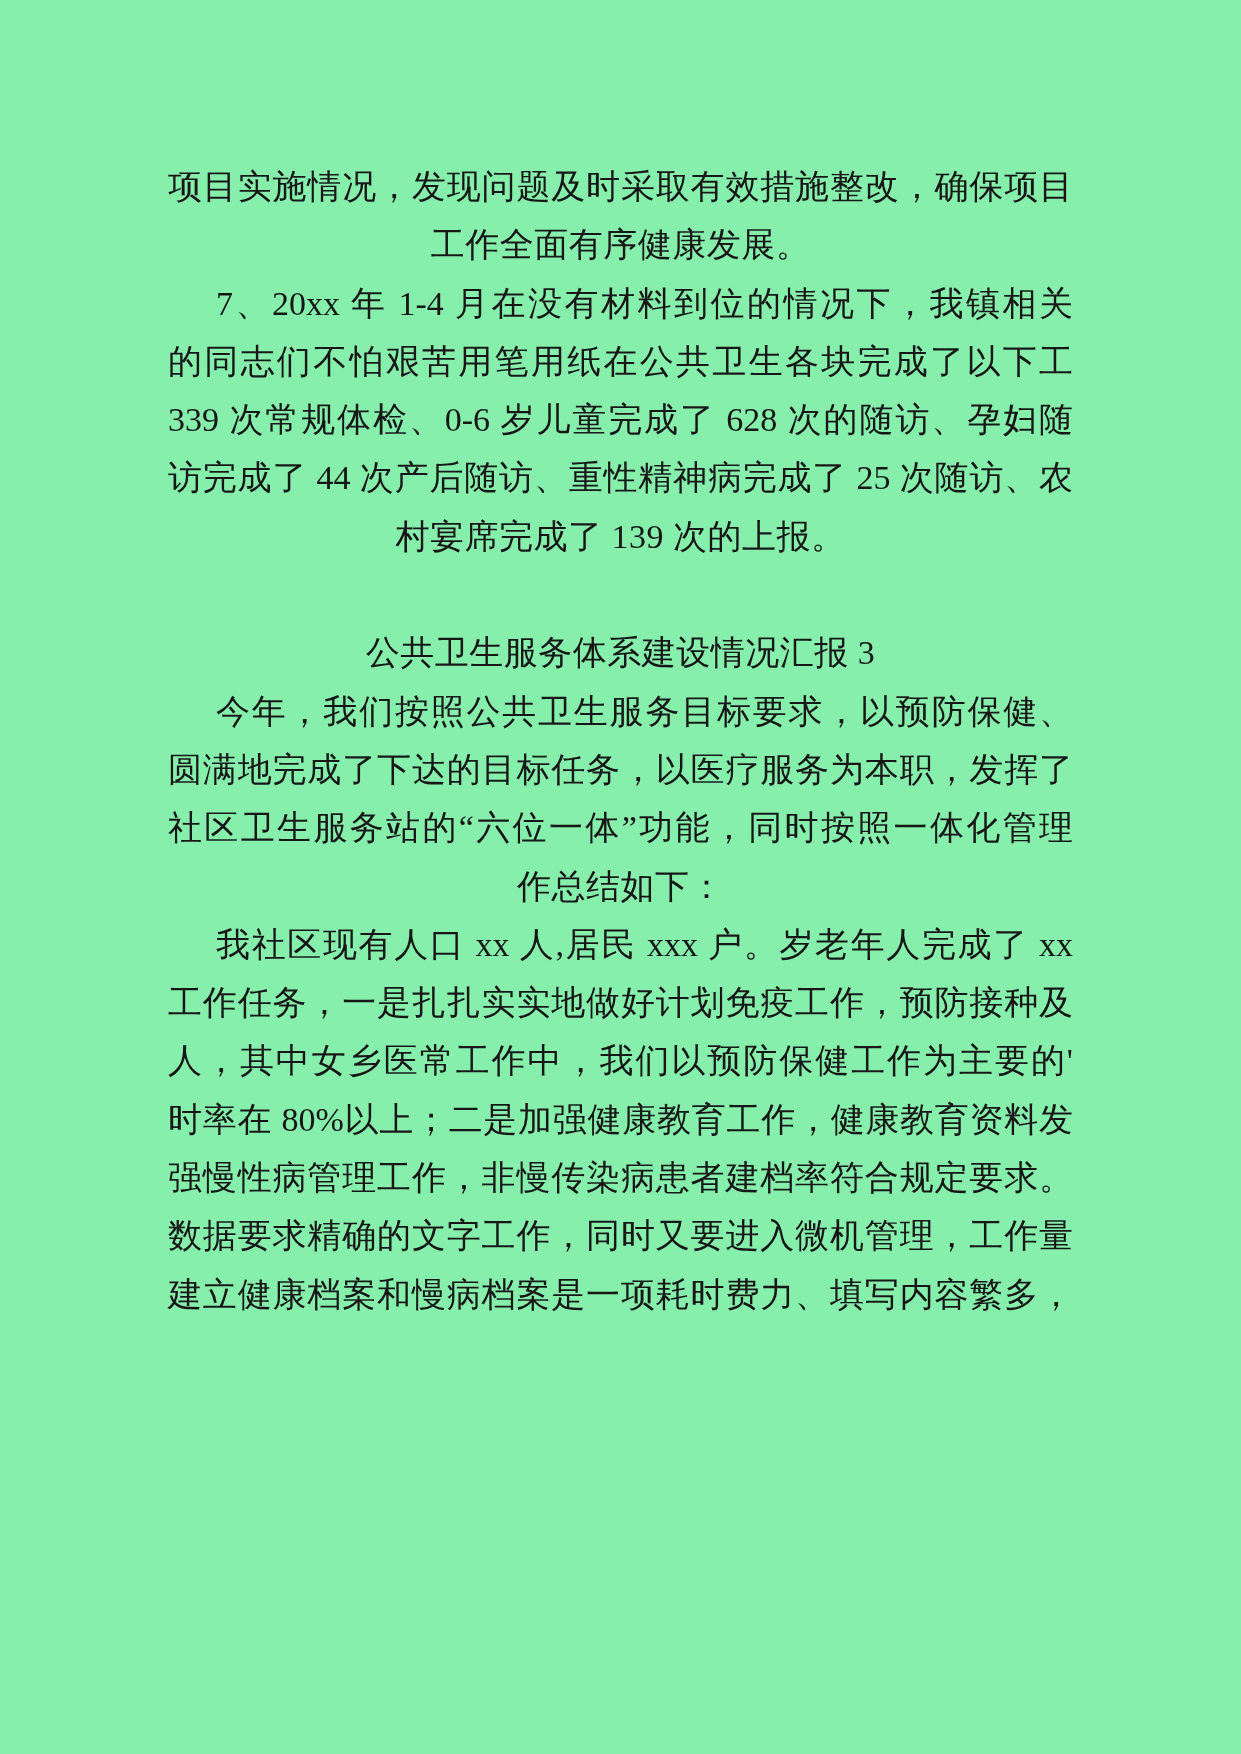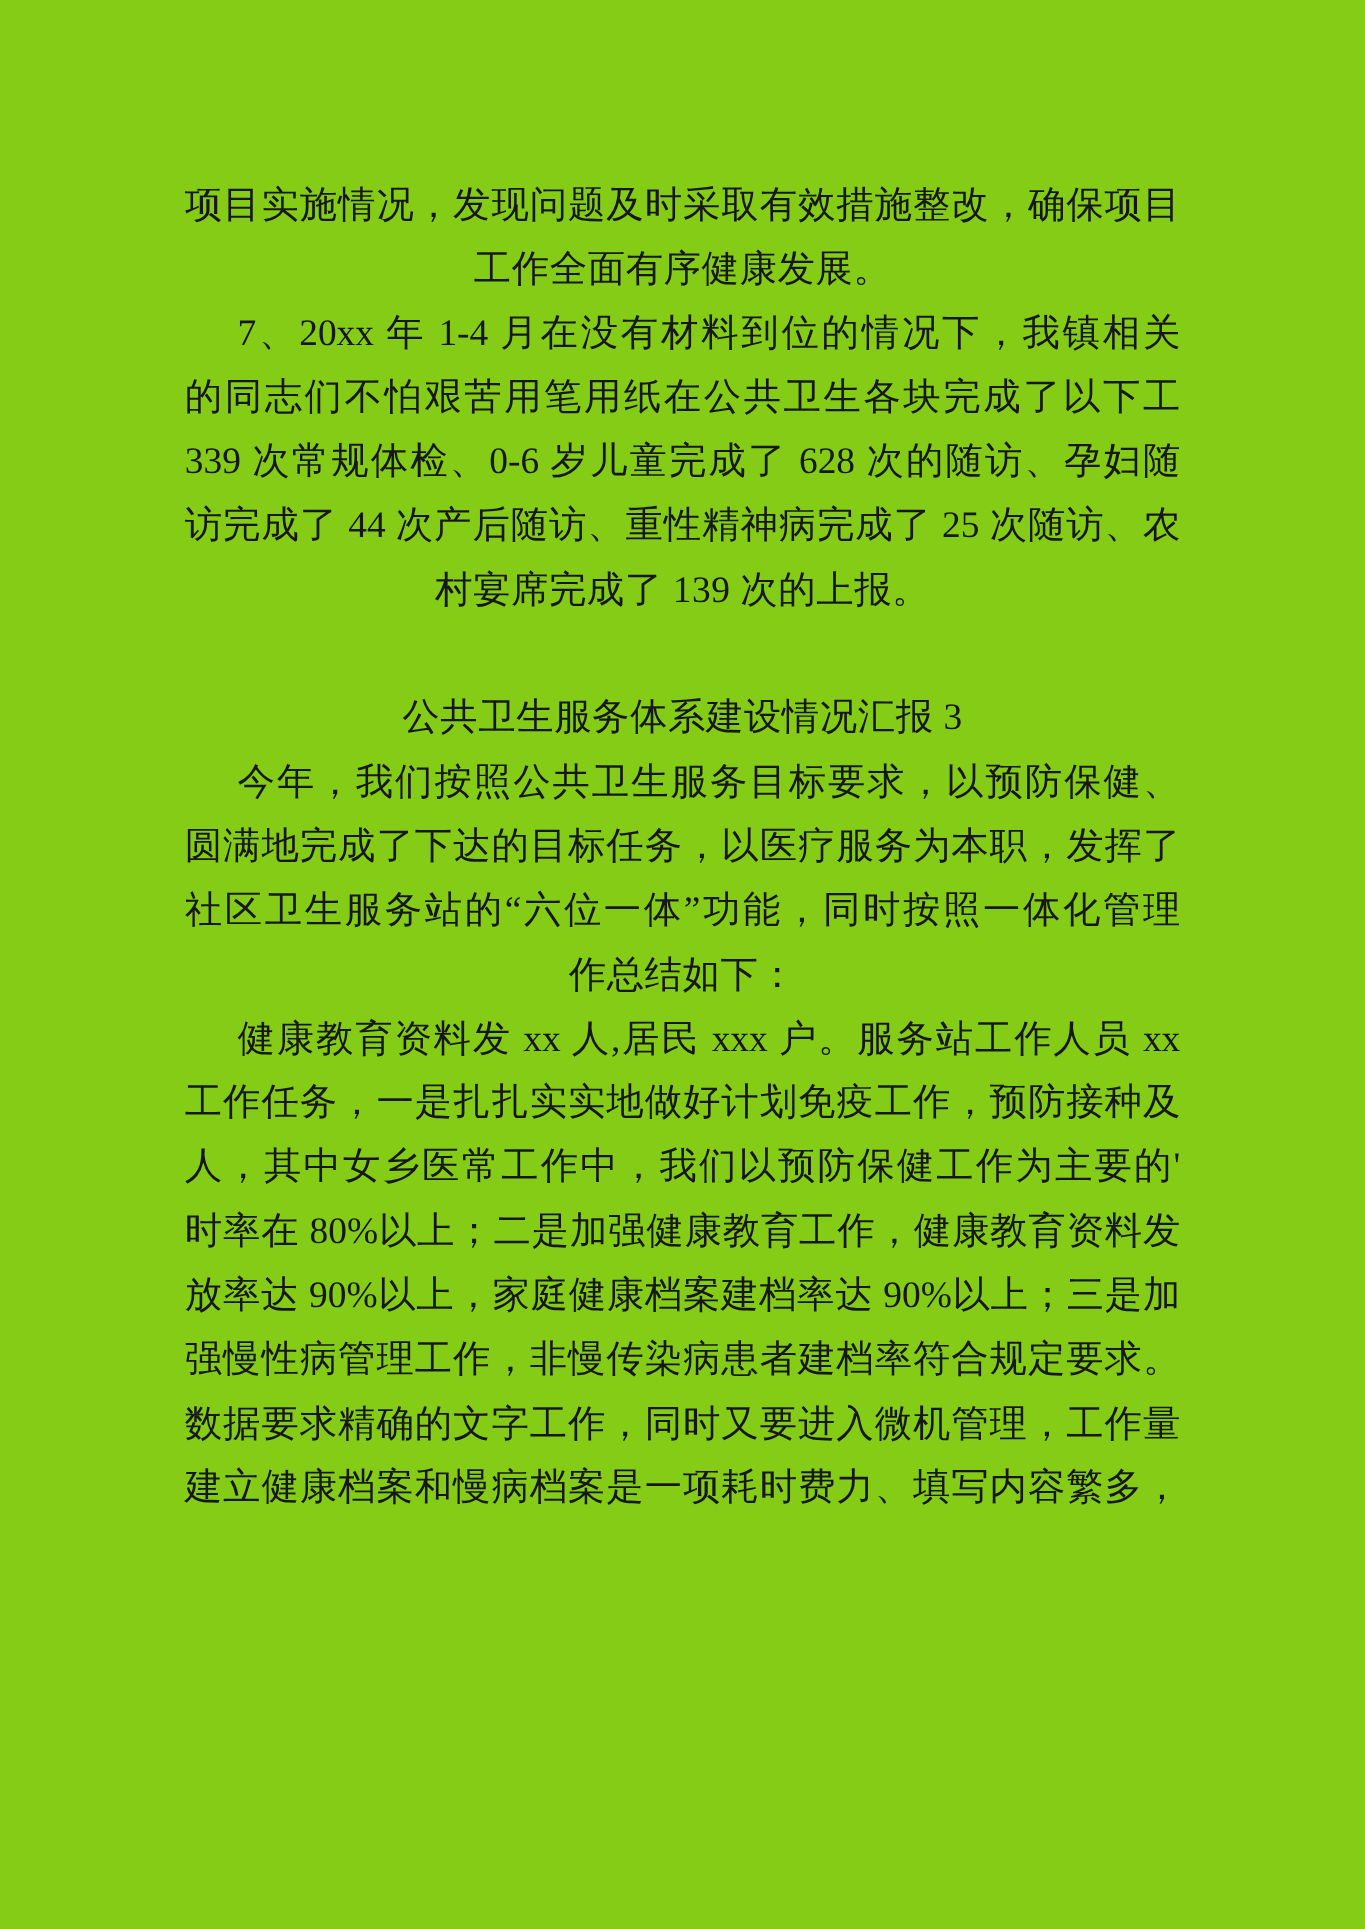--- a/index.html
+++ b/index.html
@@ -4,21 +4,21 @@
 <style>
   html, body {
     margin: 0;
     padding: 0;
     background: #ffffff;
   }
   .page {
     position: relative;
     width: 1241px;
     height: 1754px;
-    background: #84cc16;
+    background: #86efac;
     overflow: hidden;
     font-family: "Liberation Serif", "DejaVu Serif", serif;
     color: #171717;
   }
   .content {
     position: absolute;
     left: 168px;
     top: 158px;
     width: 905px;
   }
@@ -61,22 +61,21 @@
       <div class="line justify">的同志们不怕艰苦用笔用纸在公共卫生各块完成了以下工</div>
       <div class="line justify">339 次常规体检、0-6 岁儿童完成了 628 次的随访、孕妇随</div>
       <div class="line justify">访完成了 44 次产后随访、重性精神病完成了 25 次随访、农</div>
       <div class="line">村宴席完成了 139 次的上报。</div>
       <div class="gap"></div>
       <div class="line heading">公共卫生服务体系建设情况汇报 3</div>
       <div class="line justify indent">今年，我们按照公共卫生服务目标要求，以预防保健、</div>
       <div class="line justify">圆满地完成了下达的目标任务，以医疗服务为本职，发挥了</div>
       <div class="line justify">社区卫生服务站的“六位一体”功能，同时按照一体化管理</div>
       <div class="line">作总结如下：</div>
-      <div class="line justify indent">健康教育资料发 xx 人,居民 xxx 户。服务站工作人员 xx</div>
+      <div class="line justify indent">我社区现有人口 xx 人,居民 xxx 户。岁老年人完成了 xx</div>
       <div class="line justify">工作任务，一是扎扎实实地做好计划免疫工作，预防接种及</div>
       <div class="line justify">人，其中女乡医常工作中，我们以预防保健工作为主要的'</div>
       <div class="line justify">时率在 80%以上；二是加强健康教育工作，健康教育资料发</div>
-      <div class="line justify">放率达 90%以上，家庭健康档案建档率达 90%以上；三是加</div>
       <div class="line justify">强慢性病管理工作，非慢传染病患者建档率符合规定要求。</div>
       <div class="line justify">数据要求精确的文字工作，同时又要进入微机管理，工作量</div>
       <div class="line justify">建立健康档案和慢病档案是一项耗时费力、填写内容繁多，</div>
     </div>
 </div>
 
 </body></html>

